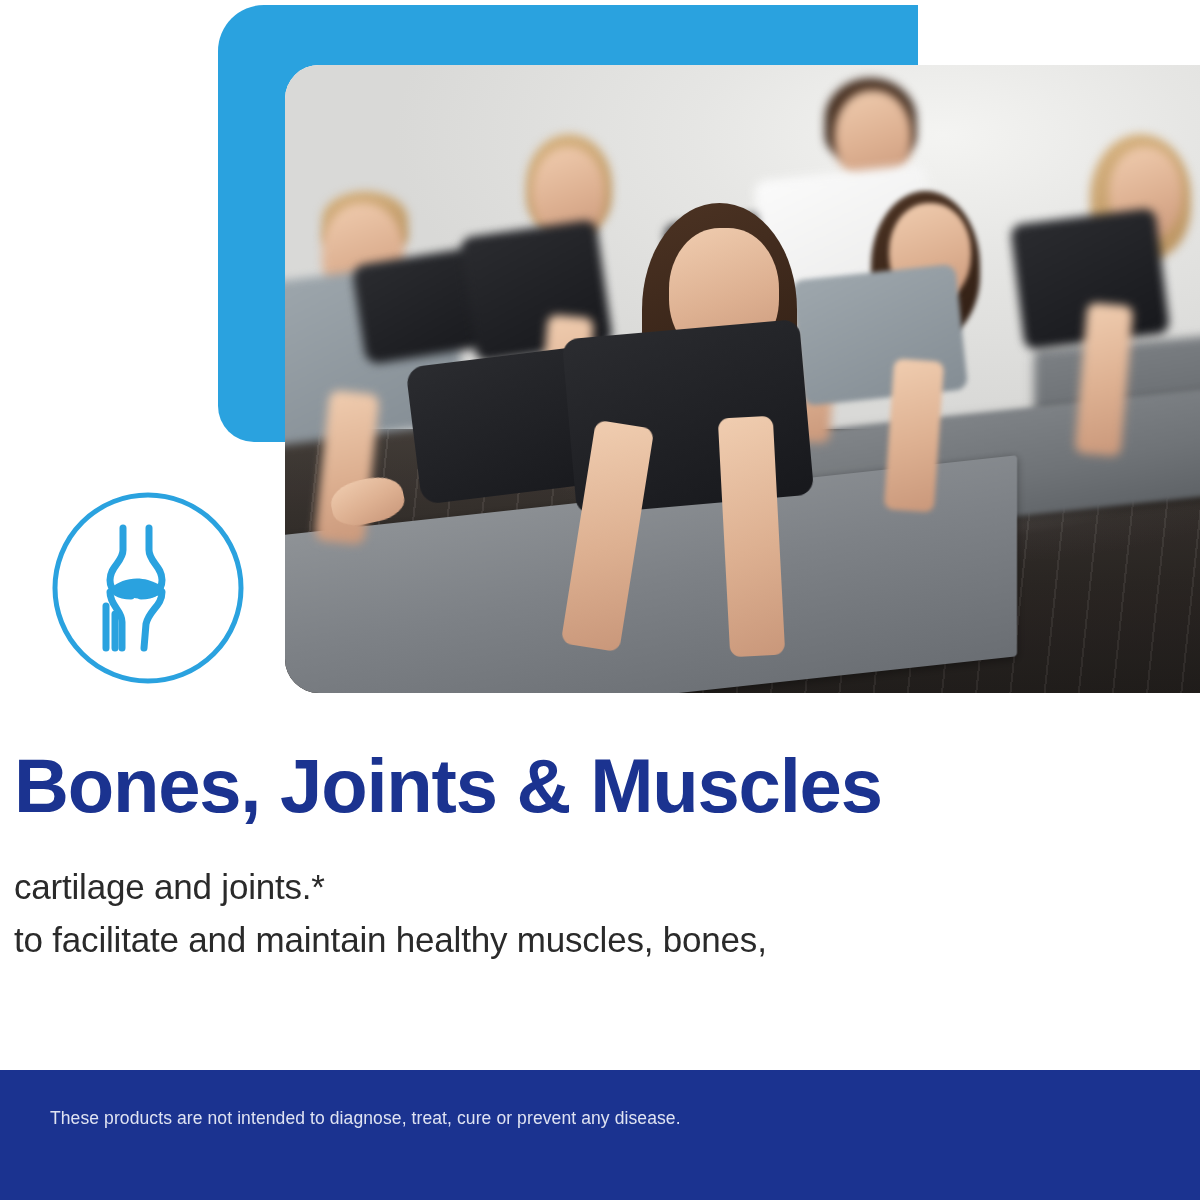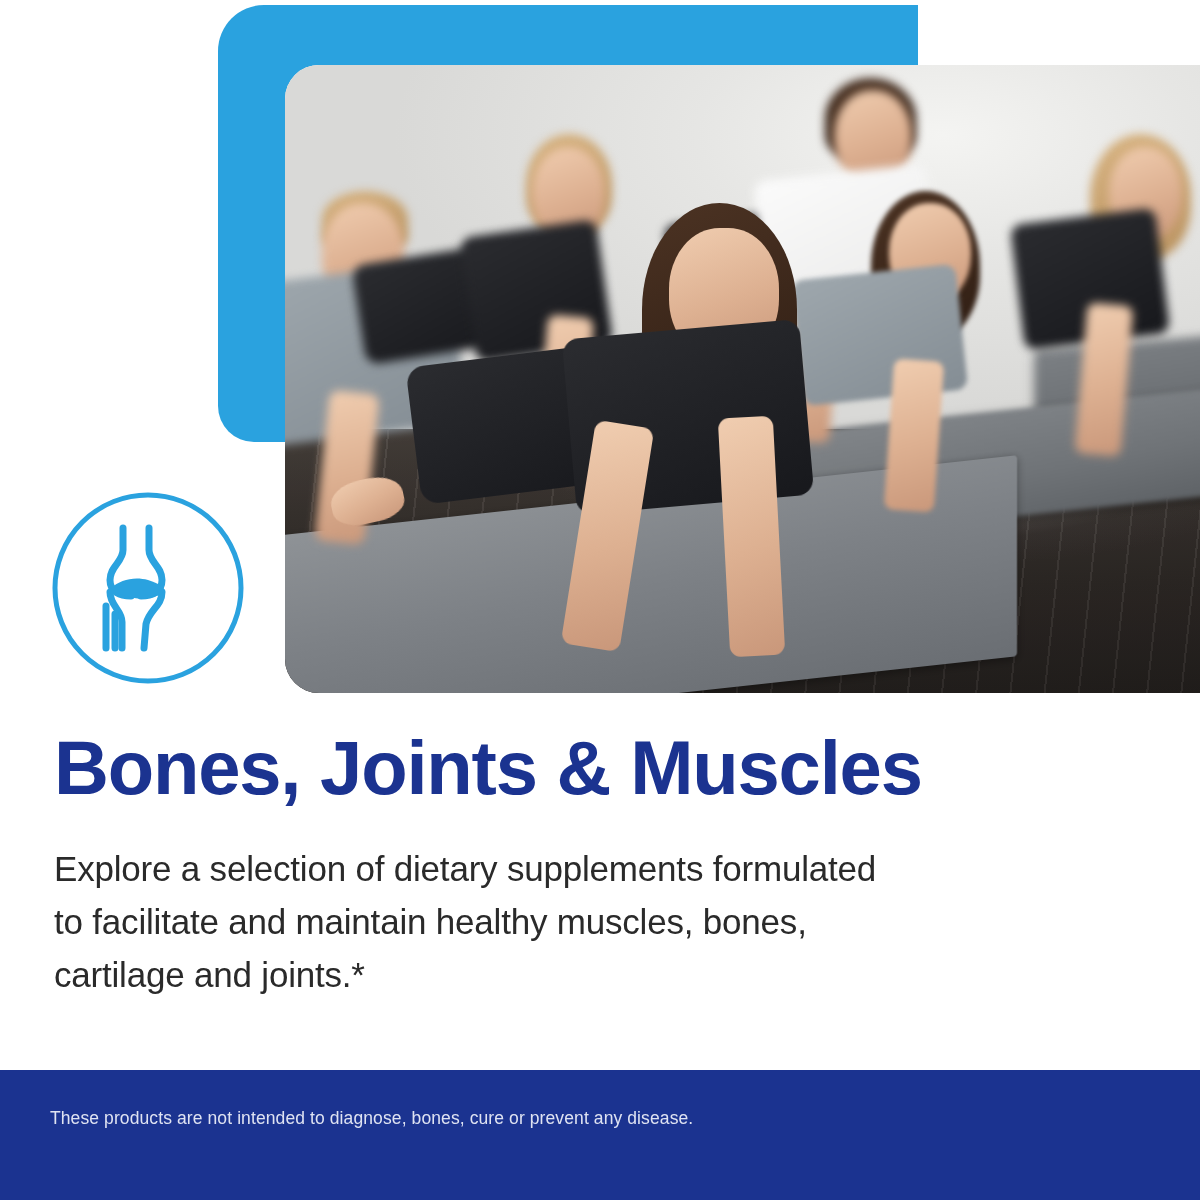--- a/index.html
+++ b/index.html
@@ -163,23 +163,22 @@
     left: 48px;
     top: 488px;
     width: 200px;
     height: 200px;
   }
 
   
   .copy {
     position: absolute;
     left: 14px;
-    top: 730px;
+    top: 748px;
     width: 1130px;
-    margin-left: 40px;
   }
   .headline {
     margin: 0;
     font-family: "Liberation Sans", sans-serif;
     font-size: 76px;
     font-weight: 700;
     letter-spacing: -1.2px;
     color: #1B3390;
     line-height: 1.0;
     white-space: nowrap;
@@ -331,26 +330,25 @@
         </g>
 
         <path d="M63,100 C72,92 86,88 100,92 C110,95 116,99 117,103 C112,108 100,112 86,110 C74,108 66,104 63,100 Z" fill="#2AA2DF"></path>
       </svg>
     </div>
   </div>
 
   <div class="copy">
     <h1 class="headline">Bones, Joints &amp; Muscles</h1>
     <p class="subcopy">
-      <span>Explore a selection of dietary supplements formulated</span>
+      <span>cartilage and joints.*</span>
       <span>to facilitate and maintain healthy muscles, bones,</span>
-      <span>cartilage and joints.*</span>
     </p>
   </div>
 
   <div class="footer">
     <div class="disclaimer">
-      <span class="indent">These products are not intended to diagnose, bones, cure or prevent any disease.</span>
+      <span class="indent">These products are not intended to diagnose, treat, cure or prevent any disease.</span>
     </div>
 
   </div>
 
 </div>
 
 </body></html>

